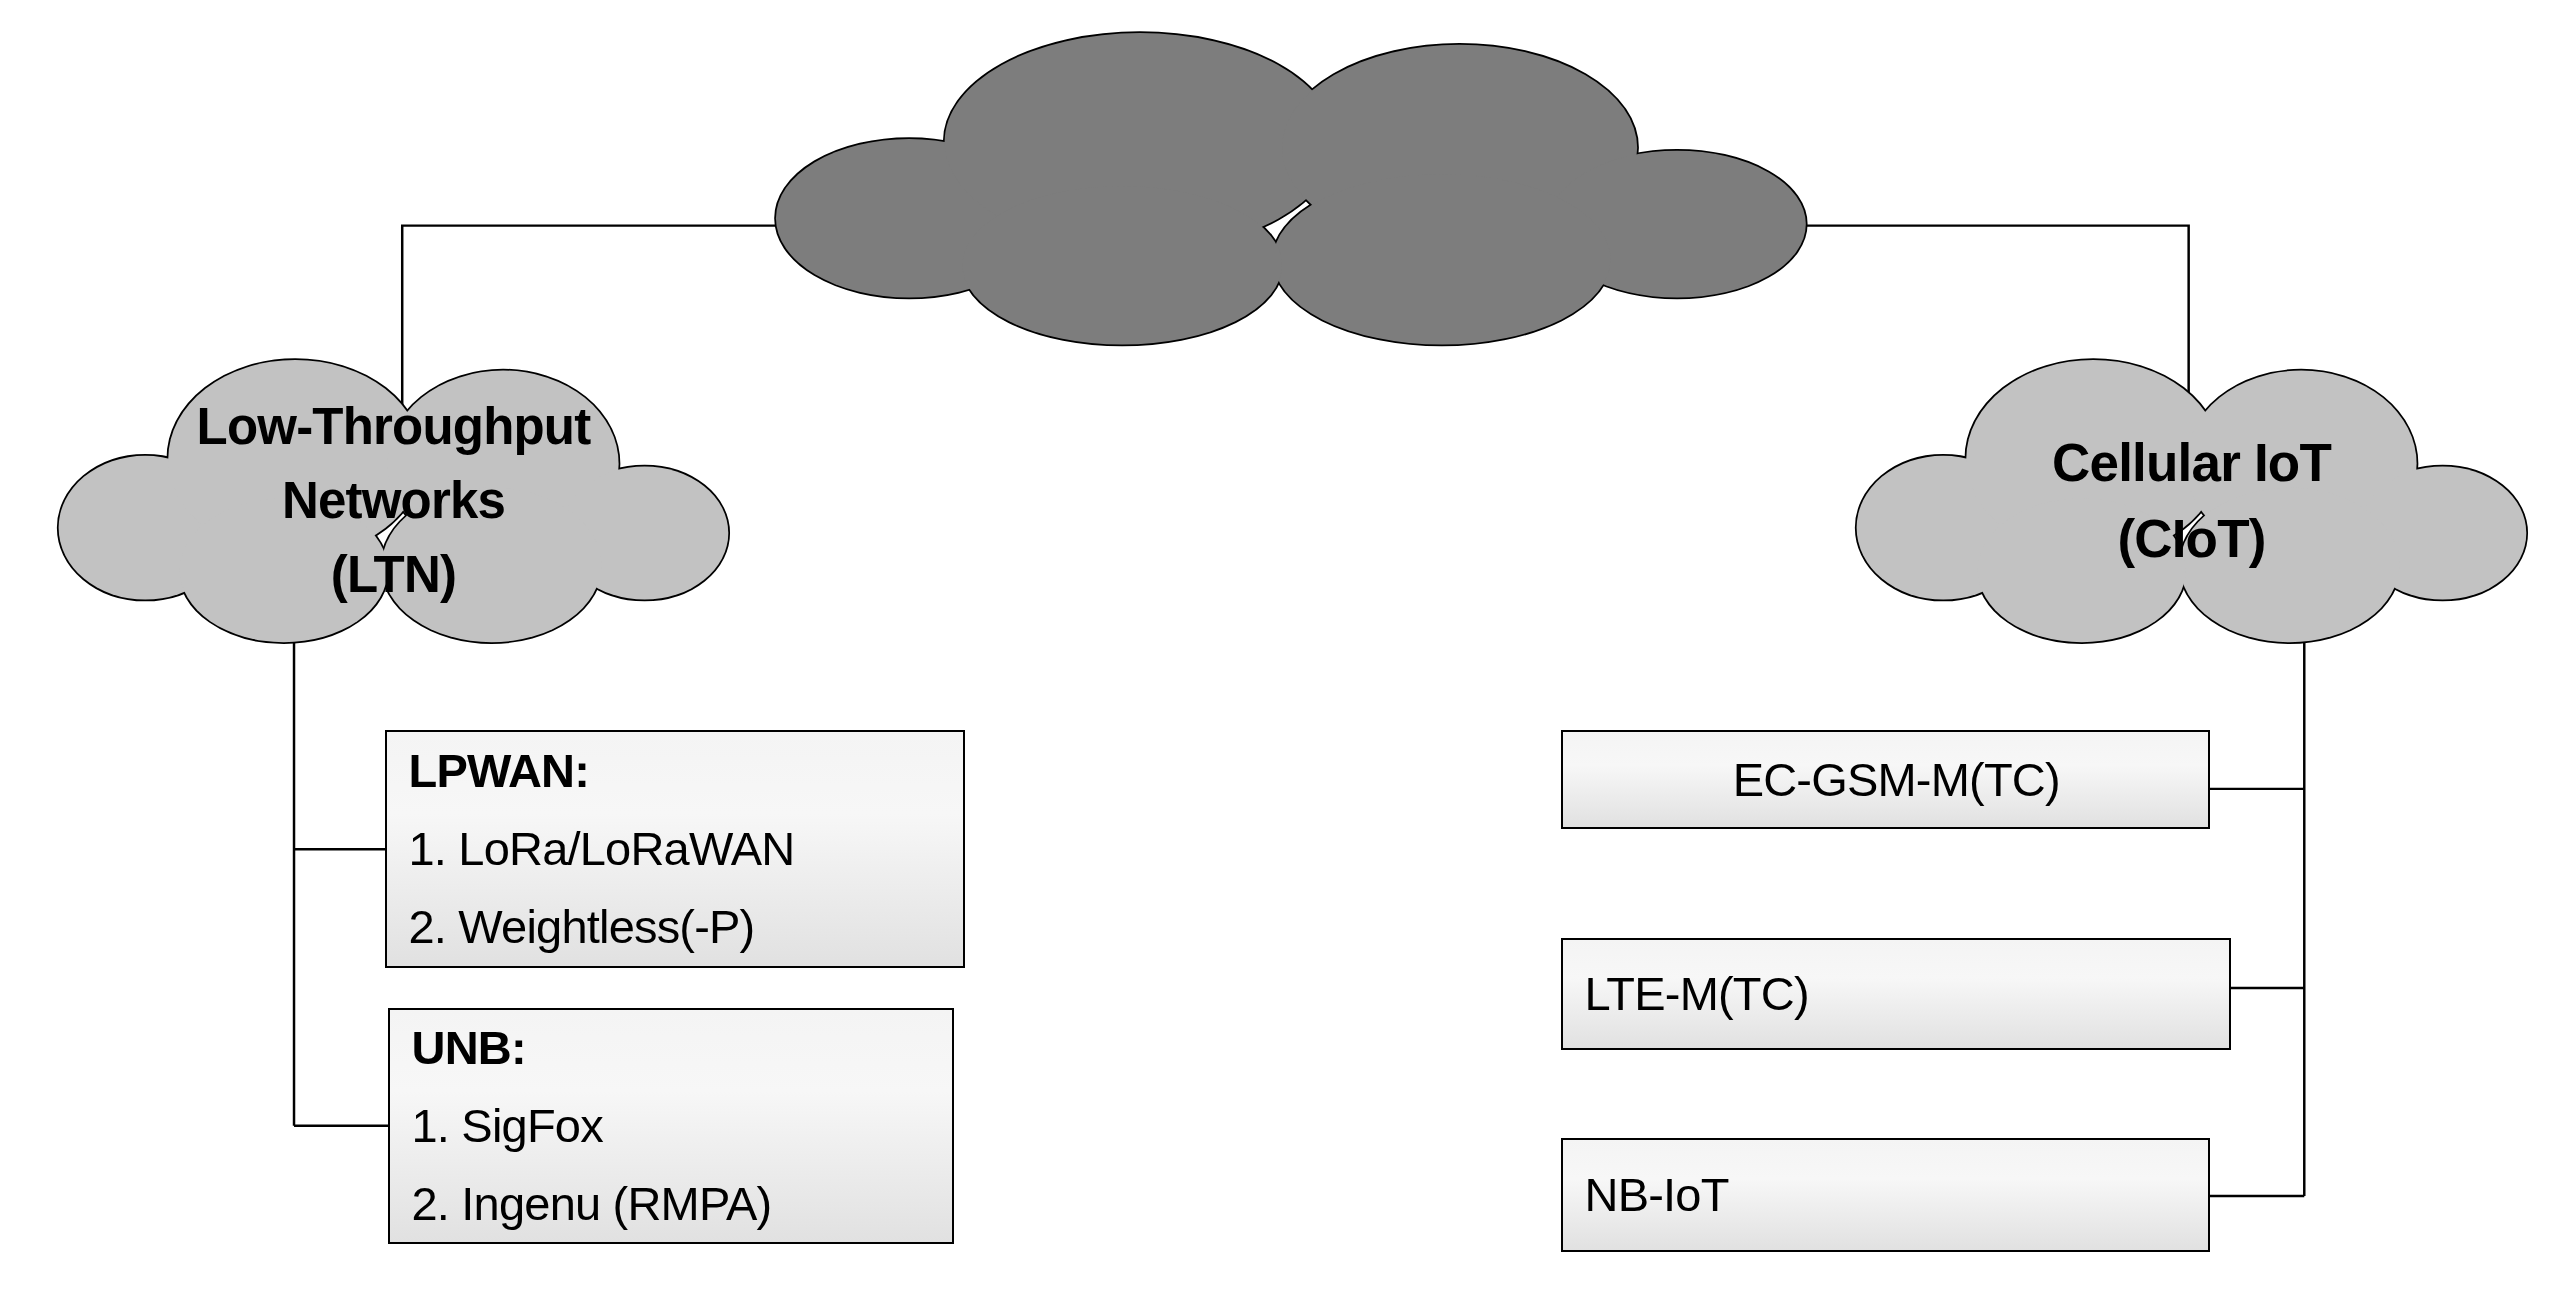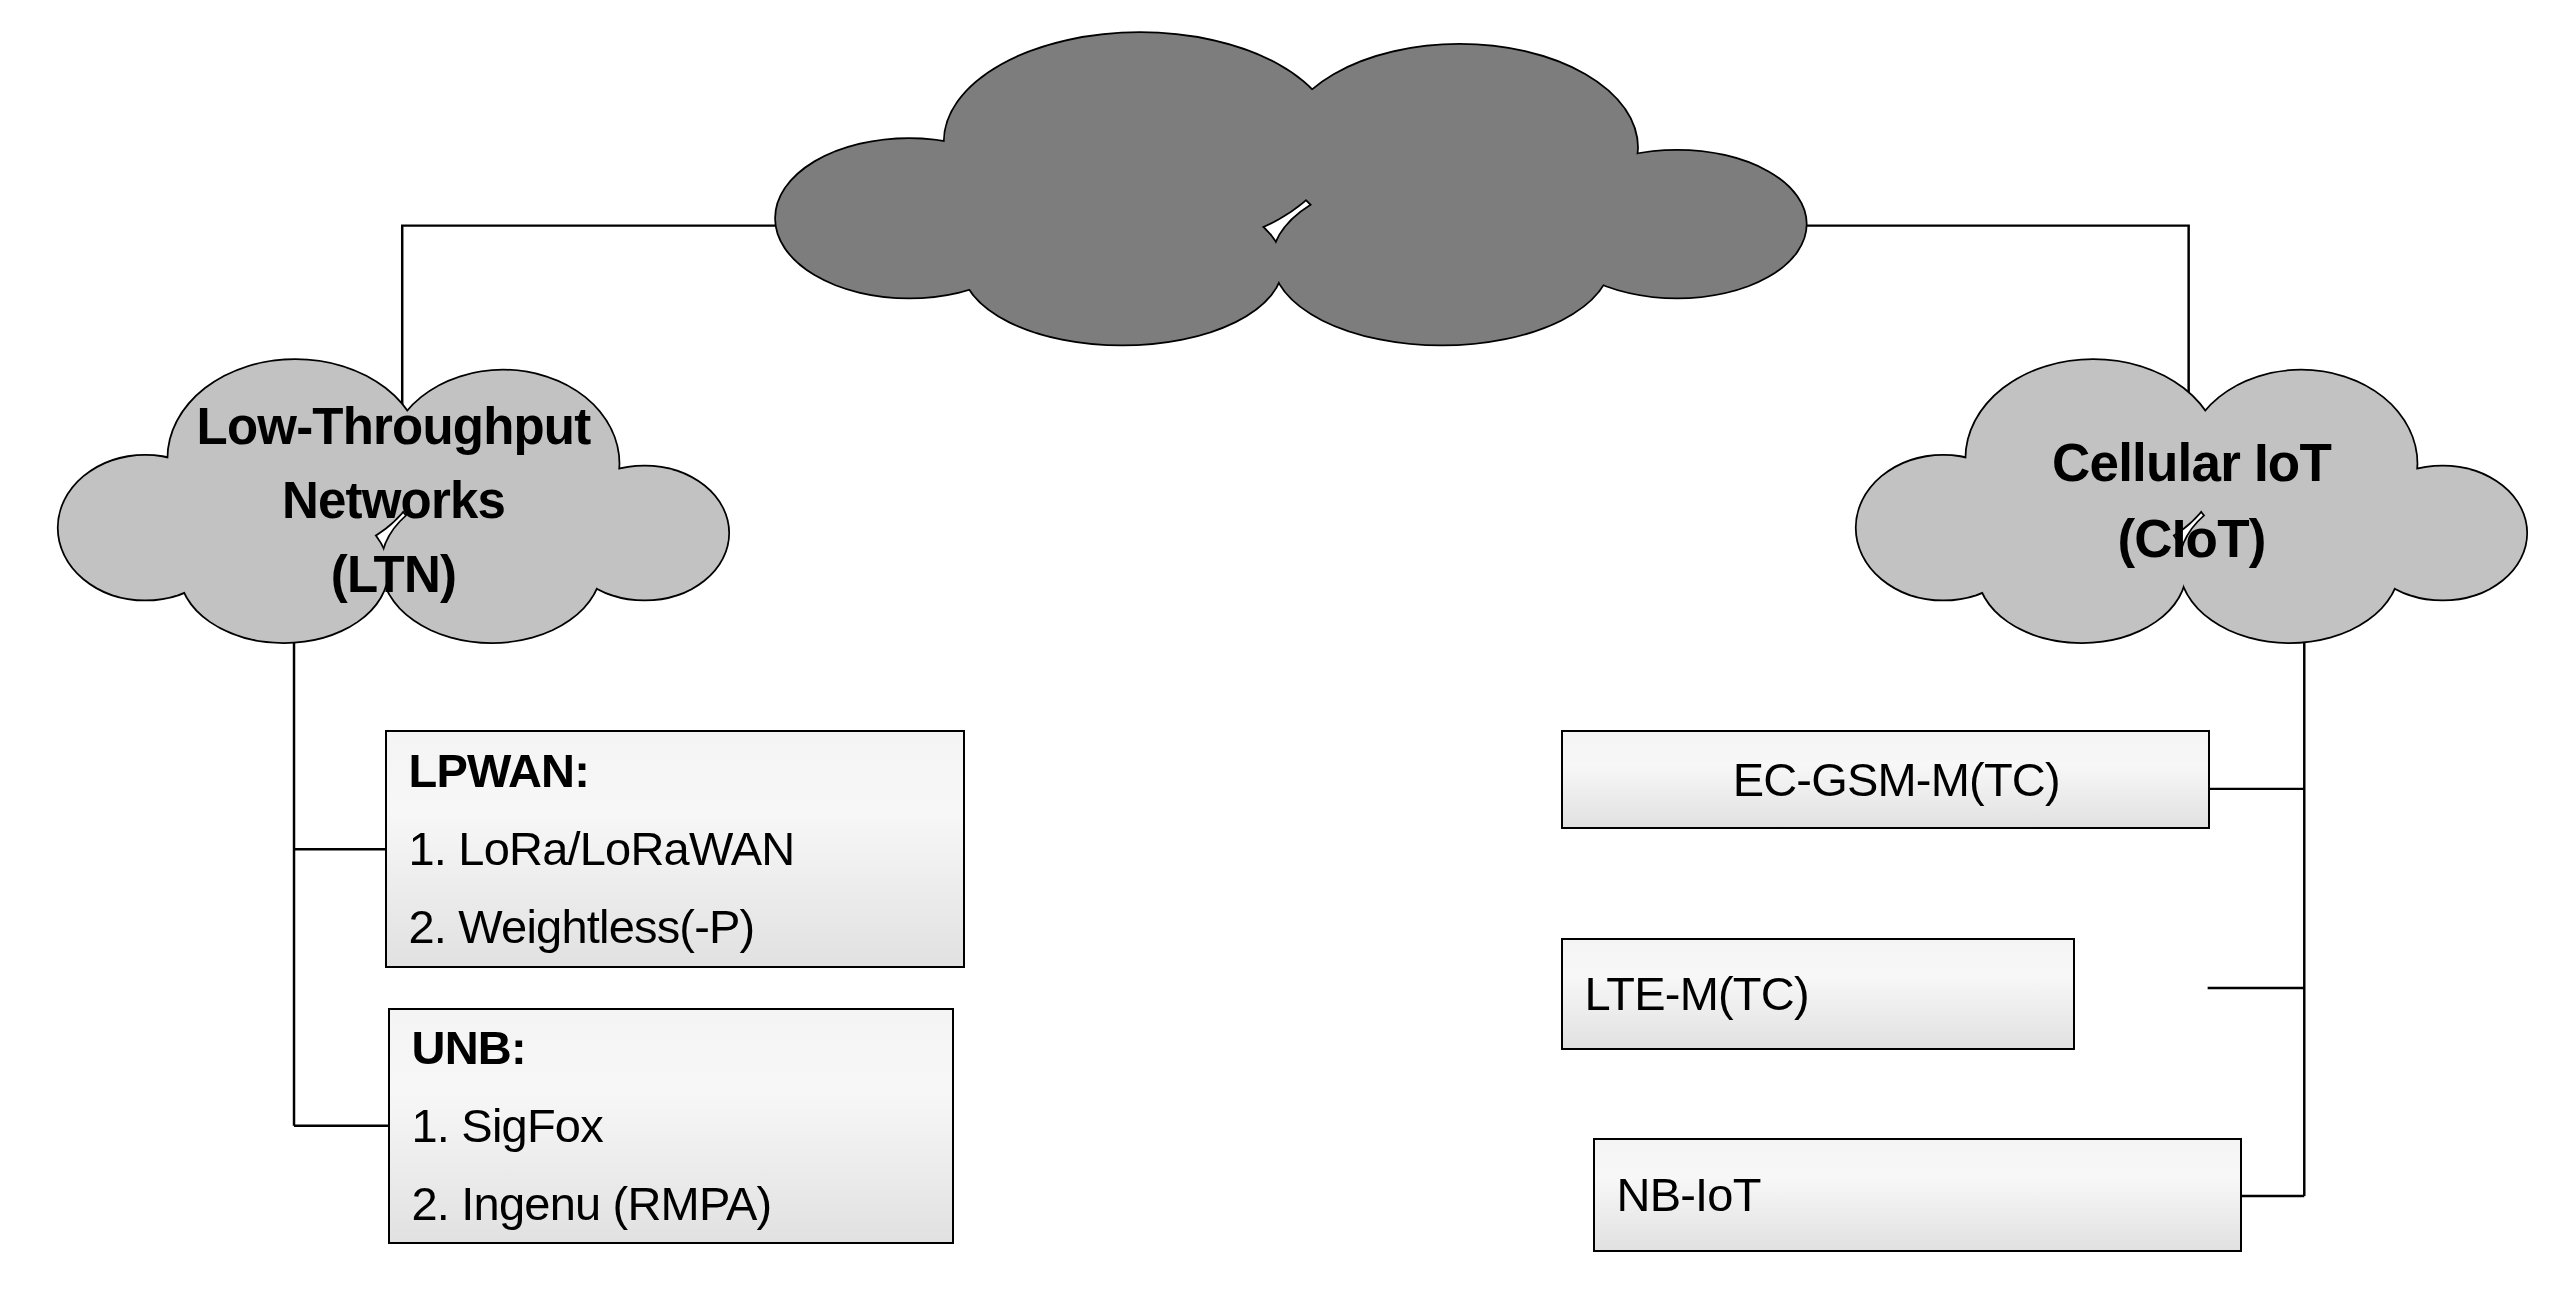--- a/index.html
+++ b/index.html
@@ -65,22 +65,22 @@
     padding-left:21.5px;
     font-size:47px;
     line-height:78px;
     letter-spacing:-0.8px;
     white-space:nowrap;
   }
   .node-box .box-title{font-weight:bold;}
   .box-lpwan{left:385px;top:730px;width:580px;height:238px;}
   .box-unb{left:388px;top:1008px;width:566px;height:236px;}
   .box-ec{left:1561px;top:730px;width:649px;height:99px;text-align:center;}
-  .box-lte{left:1561px;top:938px;width:514px;height:112px;}
-  .box-nb{left:1561px;top:1138px;width:649px;height:114px;margin-left:32px;}
+  .box-lte{left:1561px;top:938px;width:670px;height:112px;}
+  .box-nb{left:1561px;top:1138px;width:649px;height:114px;}
   .wire{stroke:var(--outline);stroke-width:3;fill:none;}
   .cloud-outline-pass{stroke:var(--outline);stroke-width:3.5;}
   .cloud-fill-pass{stroke:none;}
 </style>
 </head>
 <body>
 
 <div class="canvas">
 
   <svg class="wires" viewBox="0 0 3119 1564" xmlns="http://www.w3.org/2000/svg">

